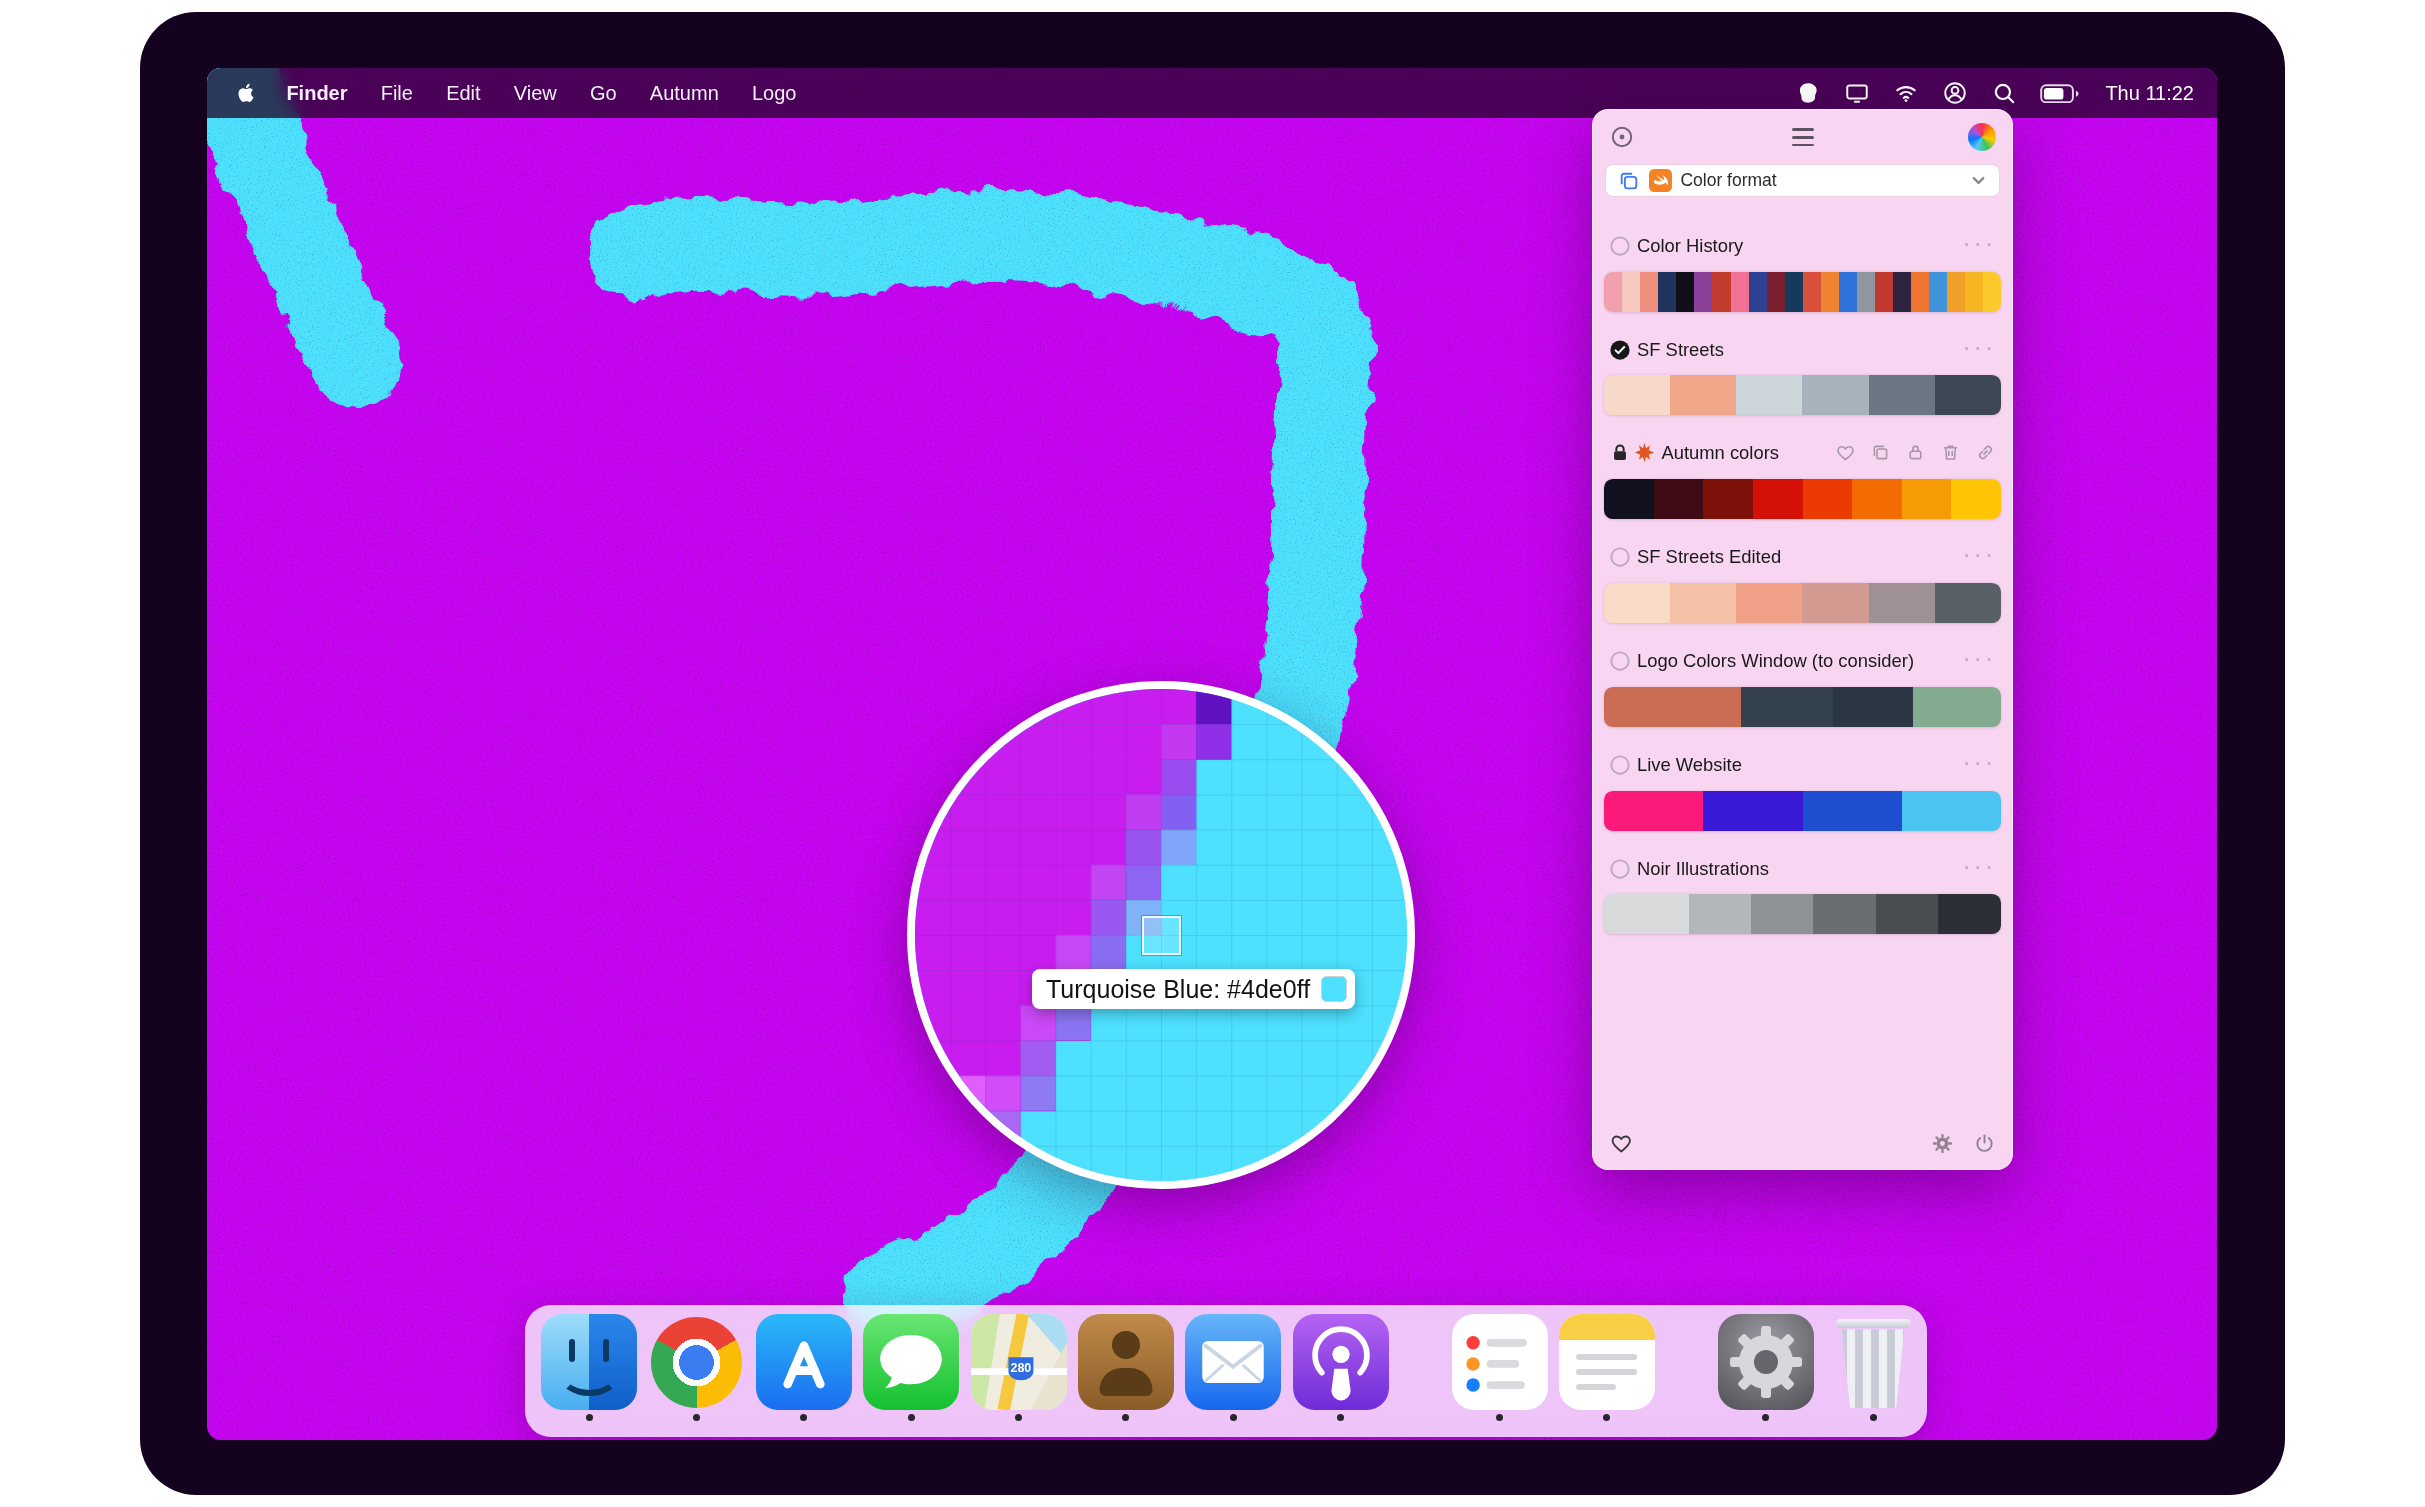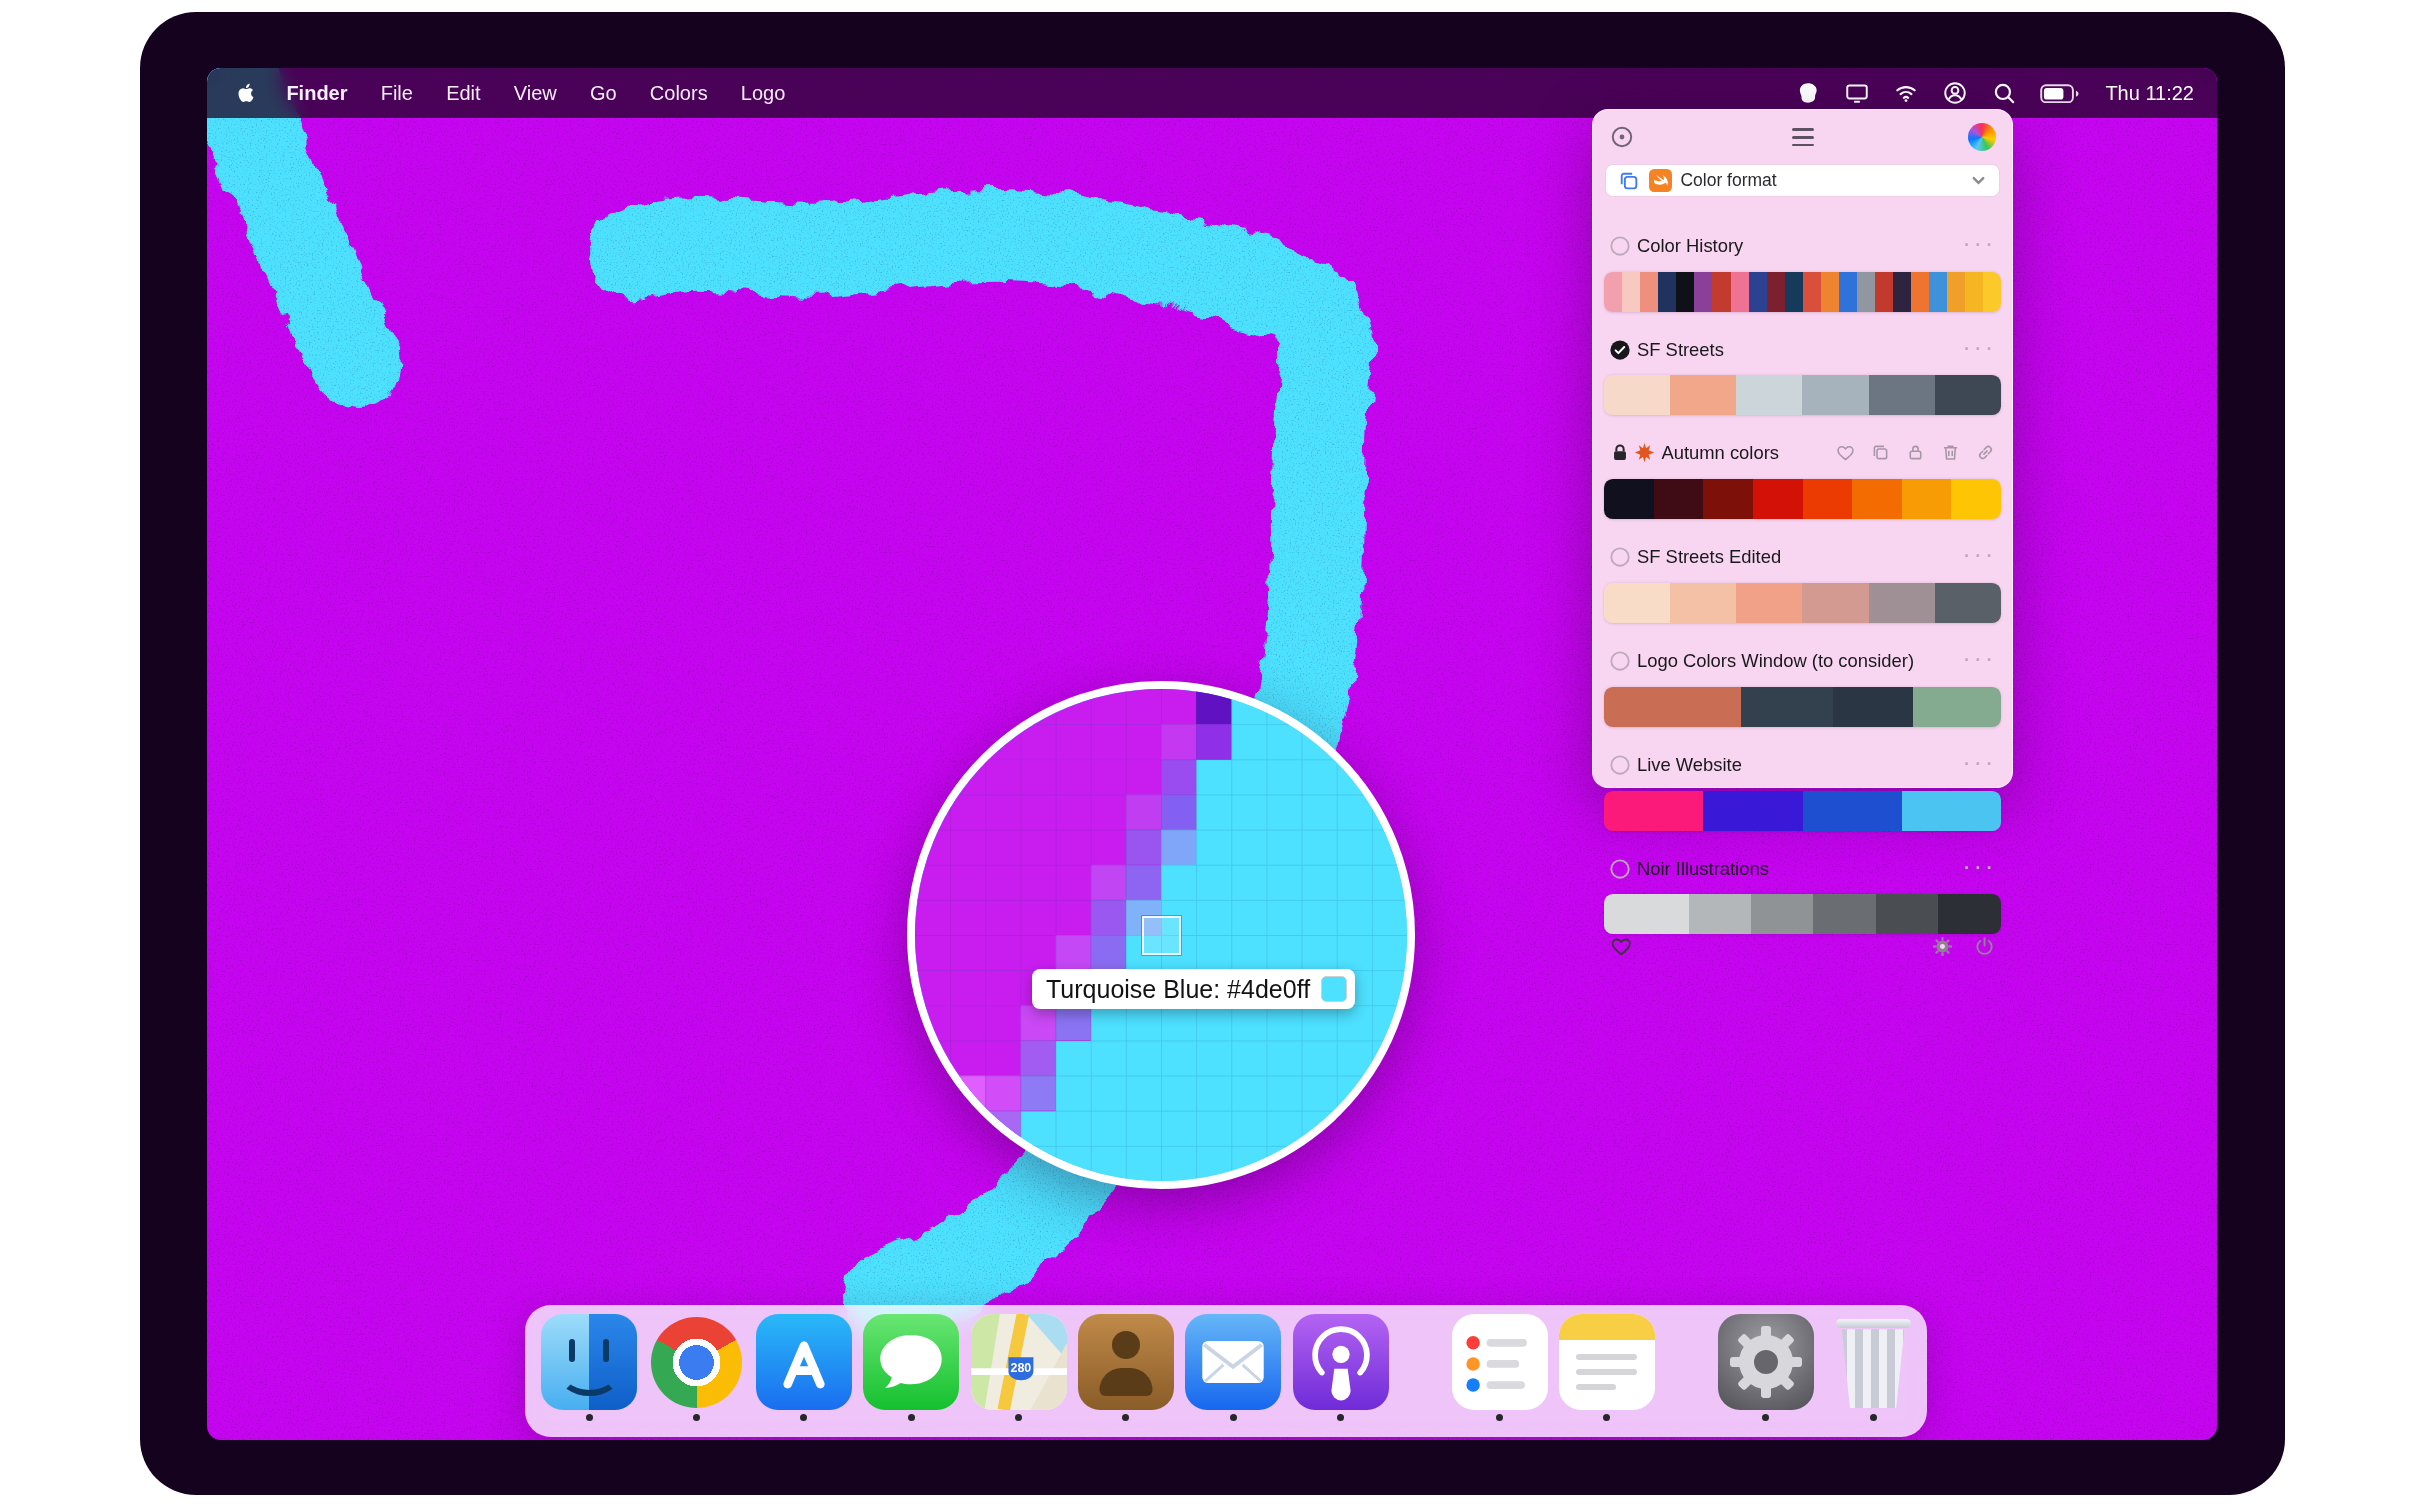--- a/index.html
+++ b/index.html
@@ -22,21 +22,21 @@
 
   
   .loupe{position:absolute;left:700px;top:613px;width:508px;height:508px;border:8px solid #fff;border-radius:50%;overflow:hidden;background:#4de0ff;box-shadow:0 16px 53px rgba(30,0,40,.35);z-index:6}
   .loupe svg{display:block;width:100%;height:100%}
   .pick-indicator{position:absolute;left:935px;top:848px;width:39px;height:39px;border:2.6px solid rgba(246,250,255,.95);background:rgba(255,255,255,.17);box-shadow:0 0 0 0.9px rgba(0,0,0,.28);z-index:7}
   .tooltip{position:absolute;left:825px;top:901px;height:40px;display:flex;align-items:center;gap:10.5px;background:#fff;border-radius:8px;padding:0 8px 0 14px;box-shadow:0 4.4px 14px rgba(0,0,0,.3);z-index:8}
   .tooltip-label{font-size:25px;color:#121215;font-weight:500;white-space:nowrap}
   .tooltip-swatch{width:26px;height:26px;border-radius:5.3px;border:0.9px solid #cfcfd4}
 
   
-  .panel{position:absolute;left:1385px;top:41px;width:421px;height:679px;background:#f8d5f0;border-radius:16px;border:0.9px solid rgba(255,255,255,.55);box-shadow:0 21px 61px rgba(40,0,50,.38);z-index:9;display:flex;flex-direction:column}
+  .panel{position:absolute;left:1385px;top:41px;width:421px;height:1061px;background:#f8d5f0;border-radius:16px;border:0.9px solid rgba(255,255,255,.55);box-shadow:0 21px 61px rgba(40,0,50,.38);z-index:9;display:flex;flex-direction:column}
   .panel-head{height:54px;display:flex;align-items:center;padding:0 16px;position:relative;flex:none}
   .picker-btn{width:26px;height:26px}
   .hamburger{position:absolute;left:50%;transform:translateX(-50%);display:flex;flex-direction:column;gap:5.3px}
   .hamburger i{display:block;width:22px;height:2.6px;background:#5c5262;border-radius:1.8px}
   .wheel{margin-left:auto;width:28px;height:28px;border-radius:50%;background:conic-gradient(#ff2d55,#ff9500,#ffcc00,#34c759,#5ac8fa,#007aff,#af52de,#ff2d55)}
   .format-row{margin:0 12.3px;height:33px;background:#fff;border-radius:8px;display:flex;align-items:center;gap:8.8px;padding:0 10.5px;border:0.9px solid #eccfe4;flex:none}
   .fmt-icon{width:23px;height:23px;flex:none;display:flex}
   .format-label{font-size:17.5px;color:#2b2b2e;flex:1}
   .chev{width:19px;height:19px;flex:none;display:flex}
   .sections{margin-top:10.5px}
@@ -126,21 +126,21 @@
             <svg viewBox="0 0 24 24">
                 <path d="M17.05 12.54c-.03-2.33 1.9-3.45 1.99-3.5-1.08-1.59-2.77-1.8-3.37-1.83-1.44-.15-2.8.84-3.53.84-.72 0-1.85-.82-3.04-.8-1.56.02-3 .9-3.8 2.3-1.62 2.8-.42 6.95 1.16 9.22.77 1.11 1.69 2.36 2.9 2.31 1.16-.05 1.6-.75 3-.75s1.8.75 3.03.73c1.25-.02 2.04-1.13 2.8-2.25.89-1.29 1.25-2.54 1.27-2.6-.03-.01-2.43-.93-2.41-3.67zM14.7 5.7c.64-.77 1.07-1.85.95-2.92-.92.04-2.03.61-2.69 1.38-.59.68-1.11 1.78-.97 2.83 1.02.08 2.07-.52 2.71-1.29z" fill="#fff"></path>
               </svg>
           </span>
 
         <span class="menu-item active">Finder</span>
             <span class="menu-item">File</span>
             <span class="menu-item">Edit</span>
             <span class="menu-item">View</span>
             <span class="menu-item">Go</span>
-            <span class="menu-item">Colors</span>
+            <span class="menu-item">Autumn</span>
             <span class="menu-item">Logo</span>
           </div>
         <div class="mb-right">
           <span class="mb-icon">
             <svg viewBox="0 0 24 24">
                 <path d="M12 3c4 0 8 2.5 8 6.5 0 2.8-1.8 4-1.5 6.3.3 2.4-1.8 5.2-6.5 5.2-4.2 0-6.3-2.3-6-5 .2-2-1.5-3.5-1.5-6C4.5 5.5 8 3 12 3z" fill="#fff"></path>
               </svg>
           </span>
           <span class="mb-icon">
             <svg viewBox="0 0 24 24" fill="none" stroke="#fff" stroke-width="1.8" stroke-linecap="round">

